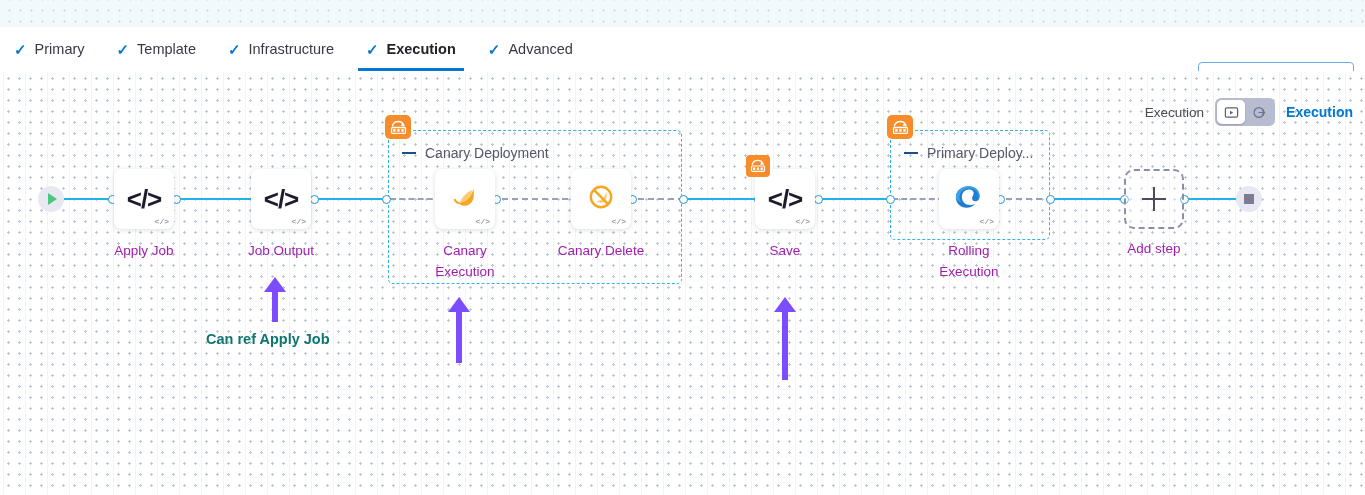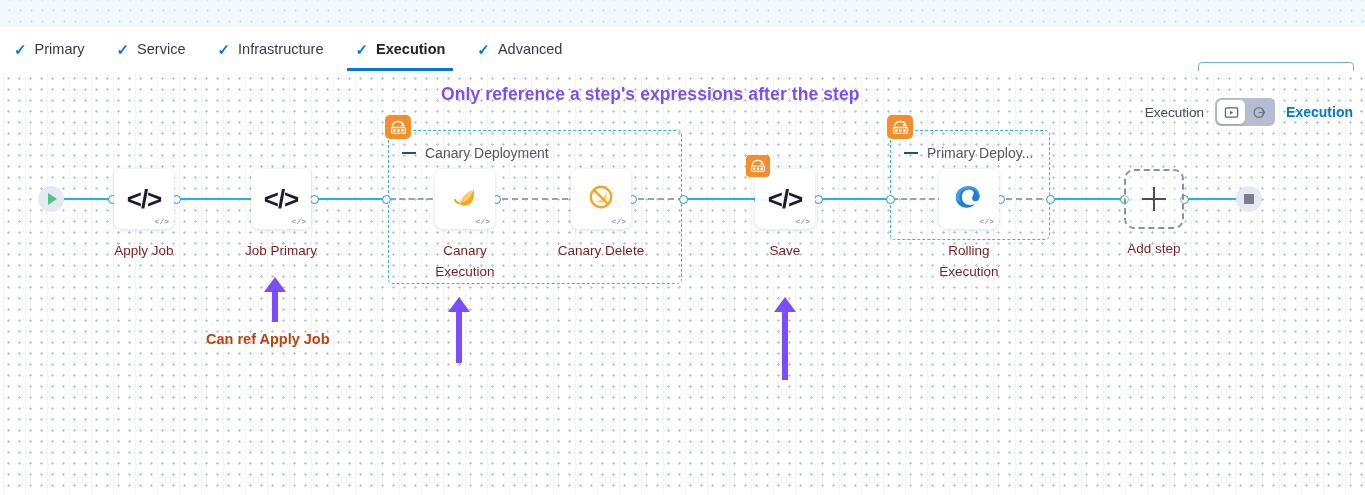--- a/index.html
+++ b/index.html
@@ -138,21 +138,21 @@
     position: absolute; left: -9px; top: -14px;
     width: 24px; height: 22px; border-radius: 4px;
     background: #f78c2a; display: flex; align-items: center; justify-content: center;
   }
   .code-glyph {
     font-size: 26px; font-weight: bold; color: #1c1c2e;
     font-family: "Liberation Sans", sans-serif; letter-spacing: -1px;
   }
 
   .node-label {
-    position: absolute; top: 240px; font-size: 13.5px; color: #7f1d1d;
+    position: absolute; top: 240px; font-size: 13.5px; color: #a21caf;
     text-align: center; line-height: 21px; white-space: pre-line;
   }
 
   .addstep {
     position: absolute; width: 60px; height: 60px; top: 169px;
     border: 2px dashed #8a8fa6; border-radius: 10px;
     display: flex; align-items: center; justify-content: center;
     cursor: pointer; background: rgba(255,255,255,.4);
   }
   .plus { position: relative; width: 24px; height: 24px; }
@@ -187,41 +187,41 @@
   }
   .arrow .head {
     position: absolute; left: 50%; transform: translateX(-50%); top: 0;
     width: 0; height: 0;
     border-left: 11px solid transparent;
     border-right: 11px solid transparent;
     border-bottom: 15px solid #7c4dff;
   }
   .annot {
     position: absolute; font-size: 14.5px; font-weight: bold;
-    color: #c2410c; line-height: 19px; white-space: pre-line;
+    color: #0f766e; line-height: 19px; white-space: pre-line;
   }
 </style>
 </head>
 <body>
 
 <div id="app">
 
   <div class="top-band"></div>
 
   <div class="tabbar">
     <div class="tabs">
 
       <div class="tab">
         <span class="tick">✓</span>
         <span>Primary</span>
       </div>
 
       <div class="tab">
         <span class="tick">✓</span>
-        <span>Service</span>
+        <span>Template</span>
       </div>
 
       <div class="tab">
         <span class="tick">✓</span>
         <span>Infrastructure</span>
       </div>
 
       <div class="tab active">
         <span class="tick">✓</span>
         <span>Execution</span>
@@ -241,21 +241,20 @@
           <path d="M6 12V4.2" stroke="#0278d4" stroke-width="1.6" fill="none" stroke-linecap="round"></path>
           <path d="M3.2 6.6L6 3.8l2.8 2.8" stroke="#0278d4" stroke-width="1.6" fill="none" stroke-linecap="round" stroke-linejoin="round"></path>
         </svg>
       </span>
       <span>Save as Template</span>
     </div>
   </div>
 
   <div class="canvas"></div>
 
-  <div class="headline">Only reference a step's expressions after the step</div>
 
   <div class="exec-wrap">
     <span class="exec-label">Execution</span>
     <div class="seg">
       <div class="seg-btn sel">
         <svg width="15" height="15" viewBox="0 0 16 16">
           <rect x="1.5" y="3" width="13" height="10" rx="1.6" fill="none" stroke="#5a5f7a" stroke-width="1.3"></rect>
           <path d="M6.4 6.1l3.4 2-3.4 2z" fill="#5a5f7a"></path>
         </svg>
       </div>
@@ -347,21 +346,21 @@
   <div class="node" style="left:114px;">
     <span class="code-glyph">&lt;/&gt;</span>
     <span class="corner">&lt;/&gt;</span>
   </div>
   <div class="node-label" style="left:84px; width:120px;">Apply Job</div>
 
   <div class="node" style="left:251px;">
     <span class="code-glyph">&lt;/&gt;</span>
     <span class="corner">&lt;/&gt;</span>
   </div>
-  <div class="node-label" style="left:221px; width:120px;">Job Primary</div>
+  <div class="node-label" style="left:221px; width:120px;">Job Output</div>
 
   <div class="node" style="left:435px;">
     <span>
       <svg width="32" height="32" viewBox="0 0 32 32">
         <path d="M24.5 7.5c-1.2 4.6-3.1 8.1-5.9 10.6-2.7 2.5-5.8 3.7-9.2 3.9 1.6 1.9 4 2.9 6.6 2.7 4.9-.4 8.6-4.5 8.8-9.5.1-2.8-.1-5.3-.3-7.7z" fill="#f5a623"></path>
         <path d="M23.2 9c-2.7 1-5.3 2.8-7.6 5.2-2.3 2.4-3.9 5-4.9 7.6 3.2-.4 6-1.9 8.3-4.3 2.3-2.4 3.7-5.3 4.2-8.5z" fill="#ffca6e"></path>
         <path d="M9.4 22c-1.6-.5-2.9-1.6-3.6-3.1" fill="none" stroke="#f5a623" stroke-width="2.2" stroke-linecap="round"></path>
       </svg>
     </span>
     <span class="corner">&lt;/&gt;</span>

